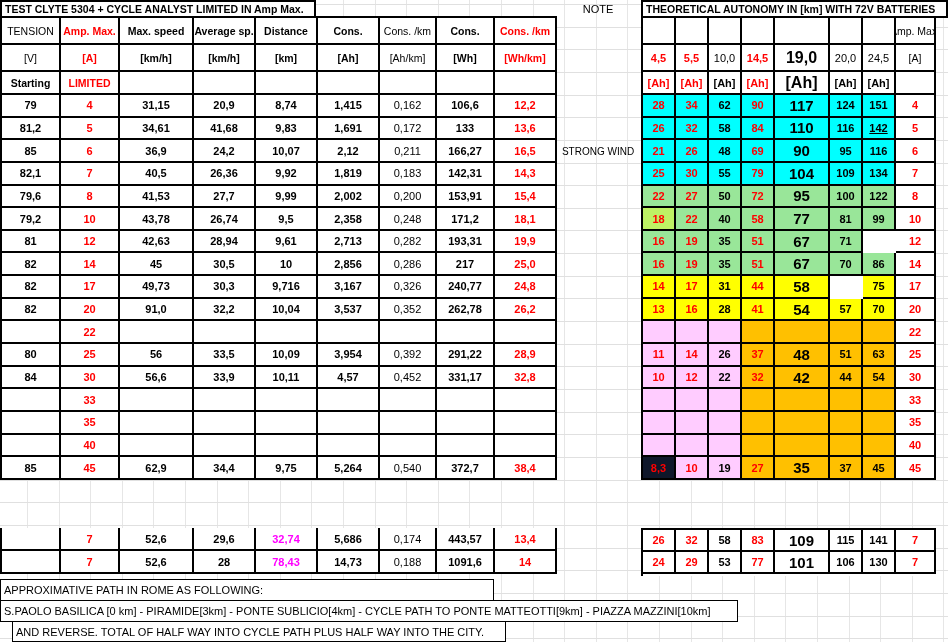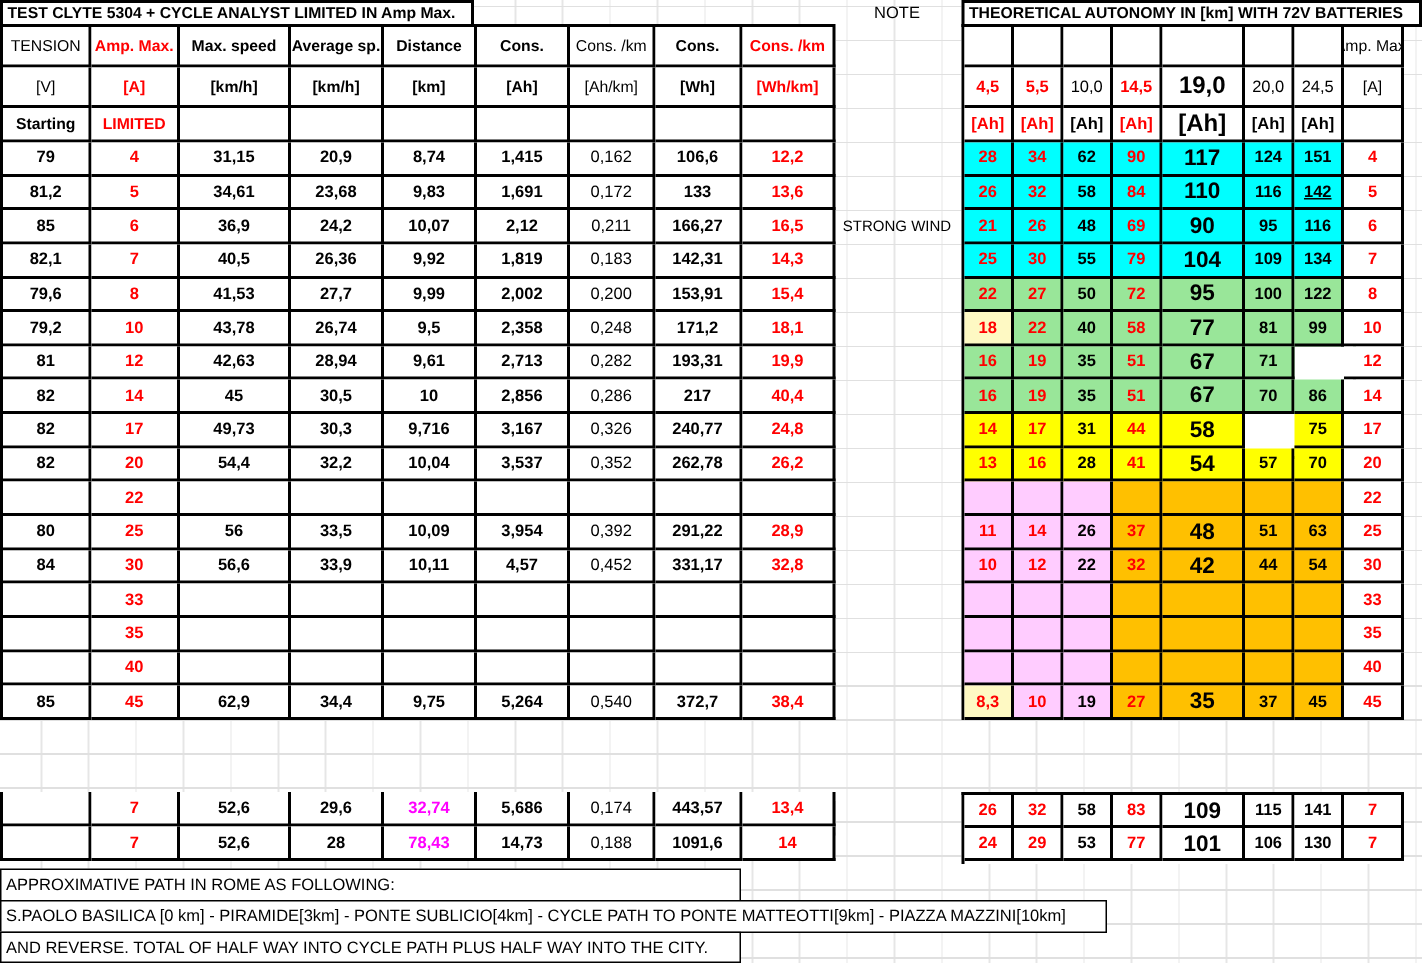--- a/index.html
+++ b/index.html
@@ -54,21 +54,21 @@
   #xtable { left:0; top:528px; width:557px; height:46px; border-top:none;
     grid-template-columns:59px 59px 74px 62px 62px 62px 57px 58px 62px;
     grid-template-rows:23px 23px; }
   #xrtable { left:641px; top:528px; width:295px; height:48px;
     grid-template-columns:33px 33px 33px 33px 55px 33px 33px 40px;
     grid-template-rows:22px 22px; }
   .fbox { position:absolute; border:1px solid #000; background:#fff;
     font-size:11px; display:flex; align-items:center; padding-left:3px; white-space:nowrap; overflow:hidden; }
   #f1 { left:0; top:579px; width:494px; height:22px; }
   #f2 { left:0; top:600px; width:738px; height:22px; }
-  #f3 { left:0; top:621px; width:494px; height:21px; }
+  #f3 { left:12px; top:621px; width:494px; height:21px; }
 </style>
 </head>
 <body>
 
 <div id="ltitle" class="titlebox">TEST CLYTE 5304 + CYCLE ANALYST LIMITED IN  Amp Max.</div>
 <div id="notelabel">NOTE</div>
 <div id="rtitle" class="titlebox">THEORETICAL AUTONOMY IN [km] WITH 72V BATTERIES</div>
 
 <div id="ltable" class="grid">
     <div class="c hdr n">TENSION</div>
@@ -103,21 +103,21 @@
     <div class="c b">31,15</div>
     <div class="c b">20,9</div>
     <div class="c b">8,74</div>
     <div class="c b">1,415</div>
     <div class="c n">0,162</div>
     <div class="c b">106,6</div>
     <div class="c b red">12,2</div>
     <div class="c b">81,2</div>
     <div class="c b red">5</div>
     <div class="c b">34,61</div>
-    <div class="c b">23,68</div>
+    <div class="c b">41,68</div>
     <div class="c b">9,83</div>
     <div class="c b">1,691</div>
     <div class="c n">0,172</div>
     <div class="c b">133</div>
     <div class="c b red">13,6</div>
     <div class="c b">85</div>
     <div class="c b red">6</div>
     <div class="c b">36,9</div>
     <div class="c b">24,2</div>
     <div class="c b">10,07</div>
@@ -162,33 +162,33 @@
     <div class="c b">193,31</div>
     <div class="c b red">19,9</div>
     <div class="c b">82</div>
     <div class="c b red">14</div>
     <div class="c b">45</div>
     <div class="c b">30,5</div>
     <div class="c b">10</div>
     <div class="c b">2,856</div>
     <div class="c n">0,286</div>
     <div class="c b">217</div>
-    <div class="c b red">40,4</div>
+    <div class="c b red">25,0</div>
     <div class="c b">82</div>
     <div class="c b red">17</div>
     <div class="c b">49,73</div>
     <div class="c b">30,3</div>
     <div class="c b">9,716</div>
     <div class="c b">3,167</div>
     <div class="c n">0,326</div>
     <div class="c b">240,77</div>
     <div class="c b red">24,8</div>
     <div class="c b">82</div>
     <div class="c b red">20</div>
-    <div class="c b">54,4</div>
+    <div class="c b">91,0</div>
     <div class="c b">32,2</div>
     <div class="c b">10,04</div>
     <div class="c b">3,537</div>
     <div class="c n">0,352</div>
     <div class="c b">262,78</div>
     <div class="c b red">26,2</div>
     <div class="c b"></div>
     <div class="c b red">22</div>
     <div class="c b"></div>
     <div class="c b"></div>
@@ -310,21 +310,21 @@
     <div class="c b" style="background: rgb(0, 255, 255);">134</div>
     <div class="c b red">7</div>
     <div class="c b red" style="background: rgb(153, 230, 153);">22</div>
     <div class="c b red" style="background: rgb(153, 230, 153);">27</div>
     <div class="c b" style="background: rgb(153, 230, 153);">50</div>
     <div class="c b red" style="background: rgb(153, 230, 153);">72</div>
     <div class="c big" style="background: rgb(153, 230, 153);">95</div>
     <div class="c b" style="background: rgb(153, 230, 153);">100</div>
     <div class="c b" style="background: rgb(153, 230, 153);">122</div>
     <div class="c b red">8</div>
-    <div class="c b red" style="background: #fef9c3;">18</div>
+    <div class="c b red" style="background: #bef264;">18</div>
     <div class="c b red" style="background: rgb(153, 230, 153);">22</div>
     <div class="c b" style="background: rgb(153, 230, 153);">40</div>
     <div class="c b red" style="background: rgb(153, 230, 153);">58</div>
     <div class="c big" style="background: rgb(153, 230, 153);">77</div>
     <div class="c b" style="background: rgb(153, 230, 153);">81</div>
     <div class="c b" style="background: rgb(153, 230, 153);">99</div>
     <div class="c b red">10</div>
     <div class="c b red" style="background: rgb(153, 230, 153);">16</div>
     <div class="c b red" style="background: rgb(153, 230, 153);">19</div>
     <div class="c b" style="background: rgb(153, 230, 153);">35</div>
@@ -398,21 +398,21 @@
     <div class="c b" style="background: rgb(255, 192, 0);"></div>
     <div class="c b red">35</div>
     <div class="c b red" style="background: rgb(255, 204, 255);"></div>
     <div class="c b red" style="background: rgb(255, 204, 255);"></div>
     <div class="c b" style="background: rgb(255, 204, 255);"></div>
     <div class="c b red" style="background: rgb(255, 192, 0);"></div>
     <div class="c big" style="background: rgb(255, 192, 0);"></div>
     <div class="c b" style="background: rgb(255, 192, 0);"></div>
     <div class="c b" style="background: rgb(255, 192, 0);"></div>
     <div class="c b red">40</div>
-    <div class="c b red" style="background: #fef9c3;">8,3</div>
+    <div class="c b red" style="background: #0f172a;">8,3</div>
     <div class="c b red" style="background: rgb(255, 204, 255);">10</div>
     <div class="c b" style="background: rgb(255, 204, 255);">19</div>
     <div class="c b red" style="background: rgb(255, 192, 0);">27</div>
     <div class="c big" style="background: rgb(255, 192, 0);">35</div>
     <div class="c b" style="background: rgb(255, 192, 0);">37</div>
     <div class="c b" style="background: rgb(255, 192, 0);">45</div>
     <div class="c b red">45</div>
   </div>
 
 <div id="strongwind">STRONG WIND</div>

